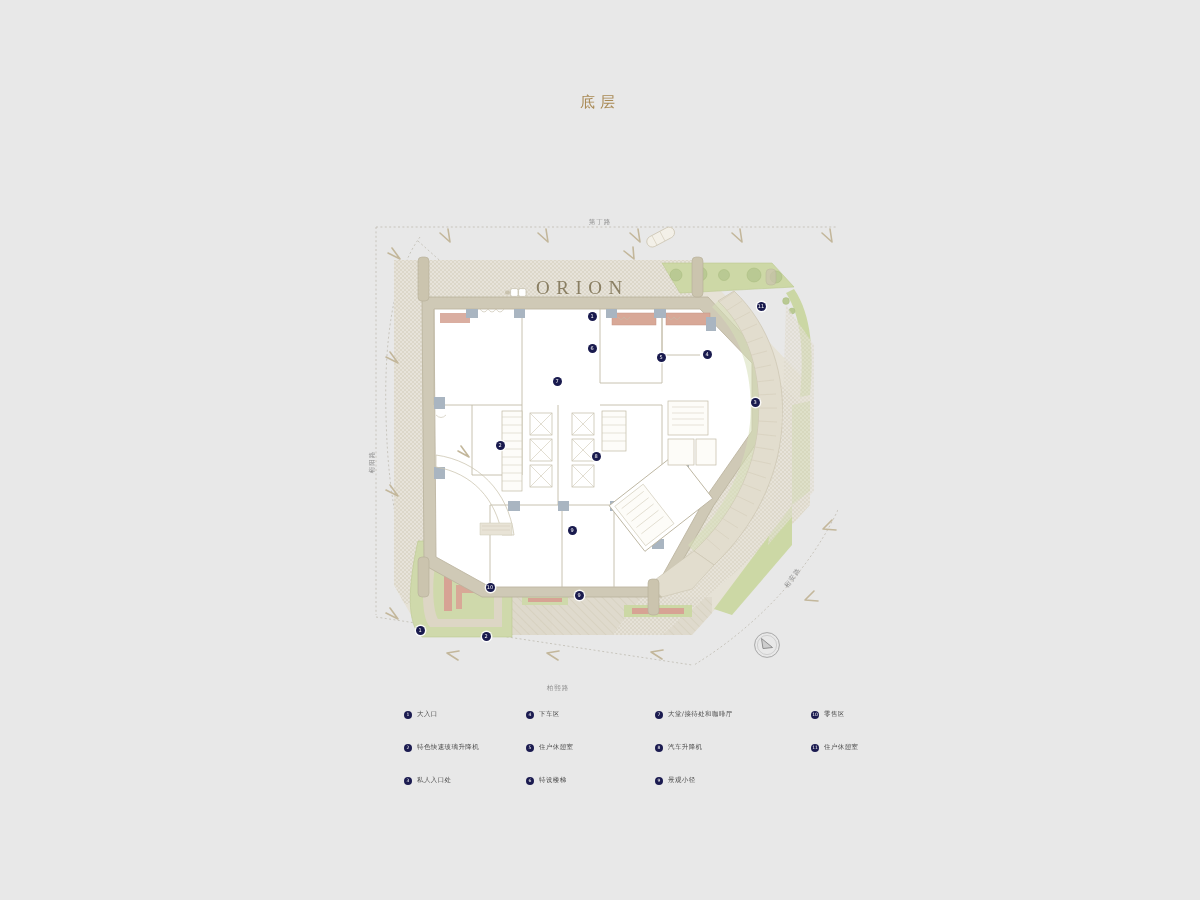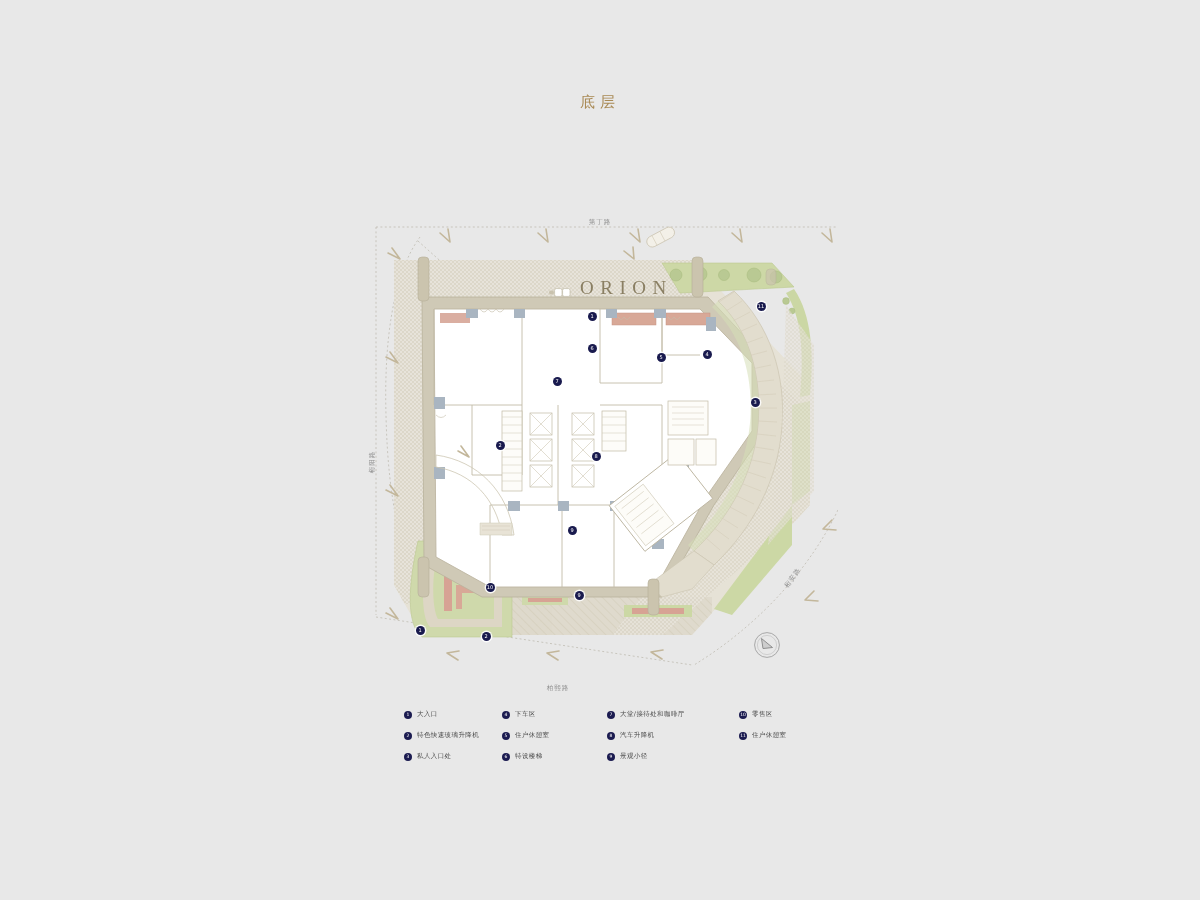--- a/index.html
+++ b/index.html
@@ -40,32 +40,32 @@
 
   
   .marker{
     position:absolute;width:9px;height:9px;border-radius:50%;
     background:#191a4e;color:#ffffff;font-size:5px;line-height:9px;
     text-align:center;font-family:"DejaVu Sans",sans-serif;
     box-shadow:0 0 0 1.4px rgba(255,255,255,.85);
   }
 
   
-  .orion-wrap{position:absolute;left:505px;top:281px;display:flex;align-items:center;gap:9px;padding-left:44px;}
+  .orion-wrap{position:absolute;left:505px;top:281px;display:flex;align-items:center;gap:9px;}
   .orion-logo{width:22px;height:9px;position:relative;}
   .orion-text{
     font-family:"Liberation Serif","DejaVu Serif",serif;
     font-size:19px;letter-spacing:6.5px;color:#8a7f63;line-height:1;
     white-space:nowrap;
   }
 
   
   .legend{position:absolute;left:404px;top:710px;width:400px;}
   .legend-grid{display:grid;grid-template-columns:98px 105px 132px auto;
-    row-gap:12px;column-gap:0;}
+    row-gap:12px;column-gap:0;gap:24px;}
   .legend-item{display:flex;align-items:center;gap:5px;}
   .legend-dot{
     width:8px;height:8px;border-radius:50%;background:#1b1b50;
     color:#fff;font-size:4.5px;line-height:8px;text-align:center;flex:none;
     font-family:"DejaVu Sans",sans-serif;
   }
   .legend-label{
     font-size:6.5px;color:#4b4b4b;letter-spacing:.4px;white-space:nowrap;
     font-family:"DejaVu Sans",sans-serif;
   }

